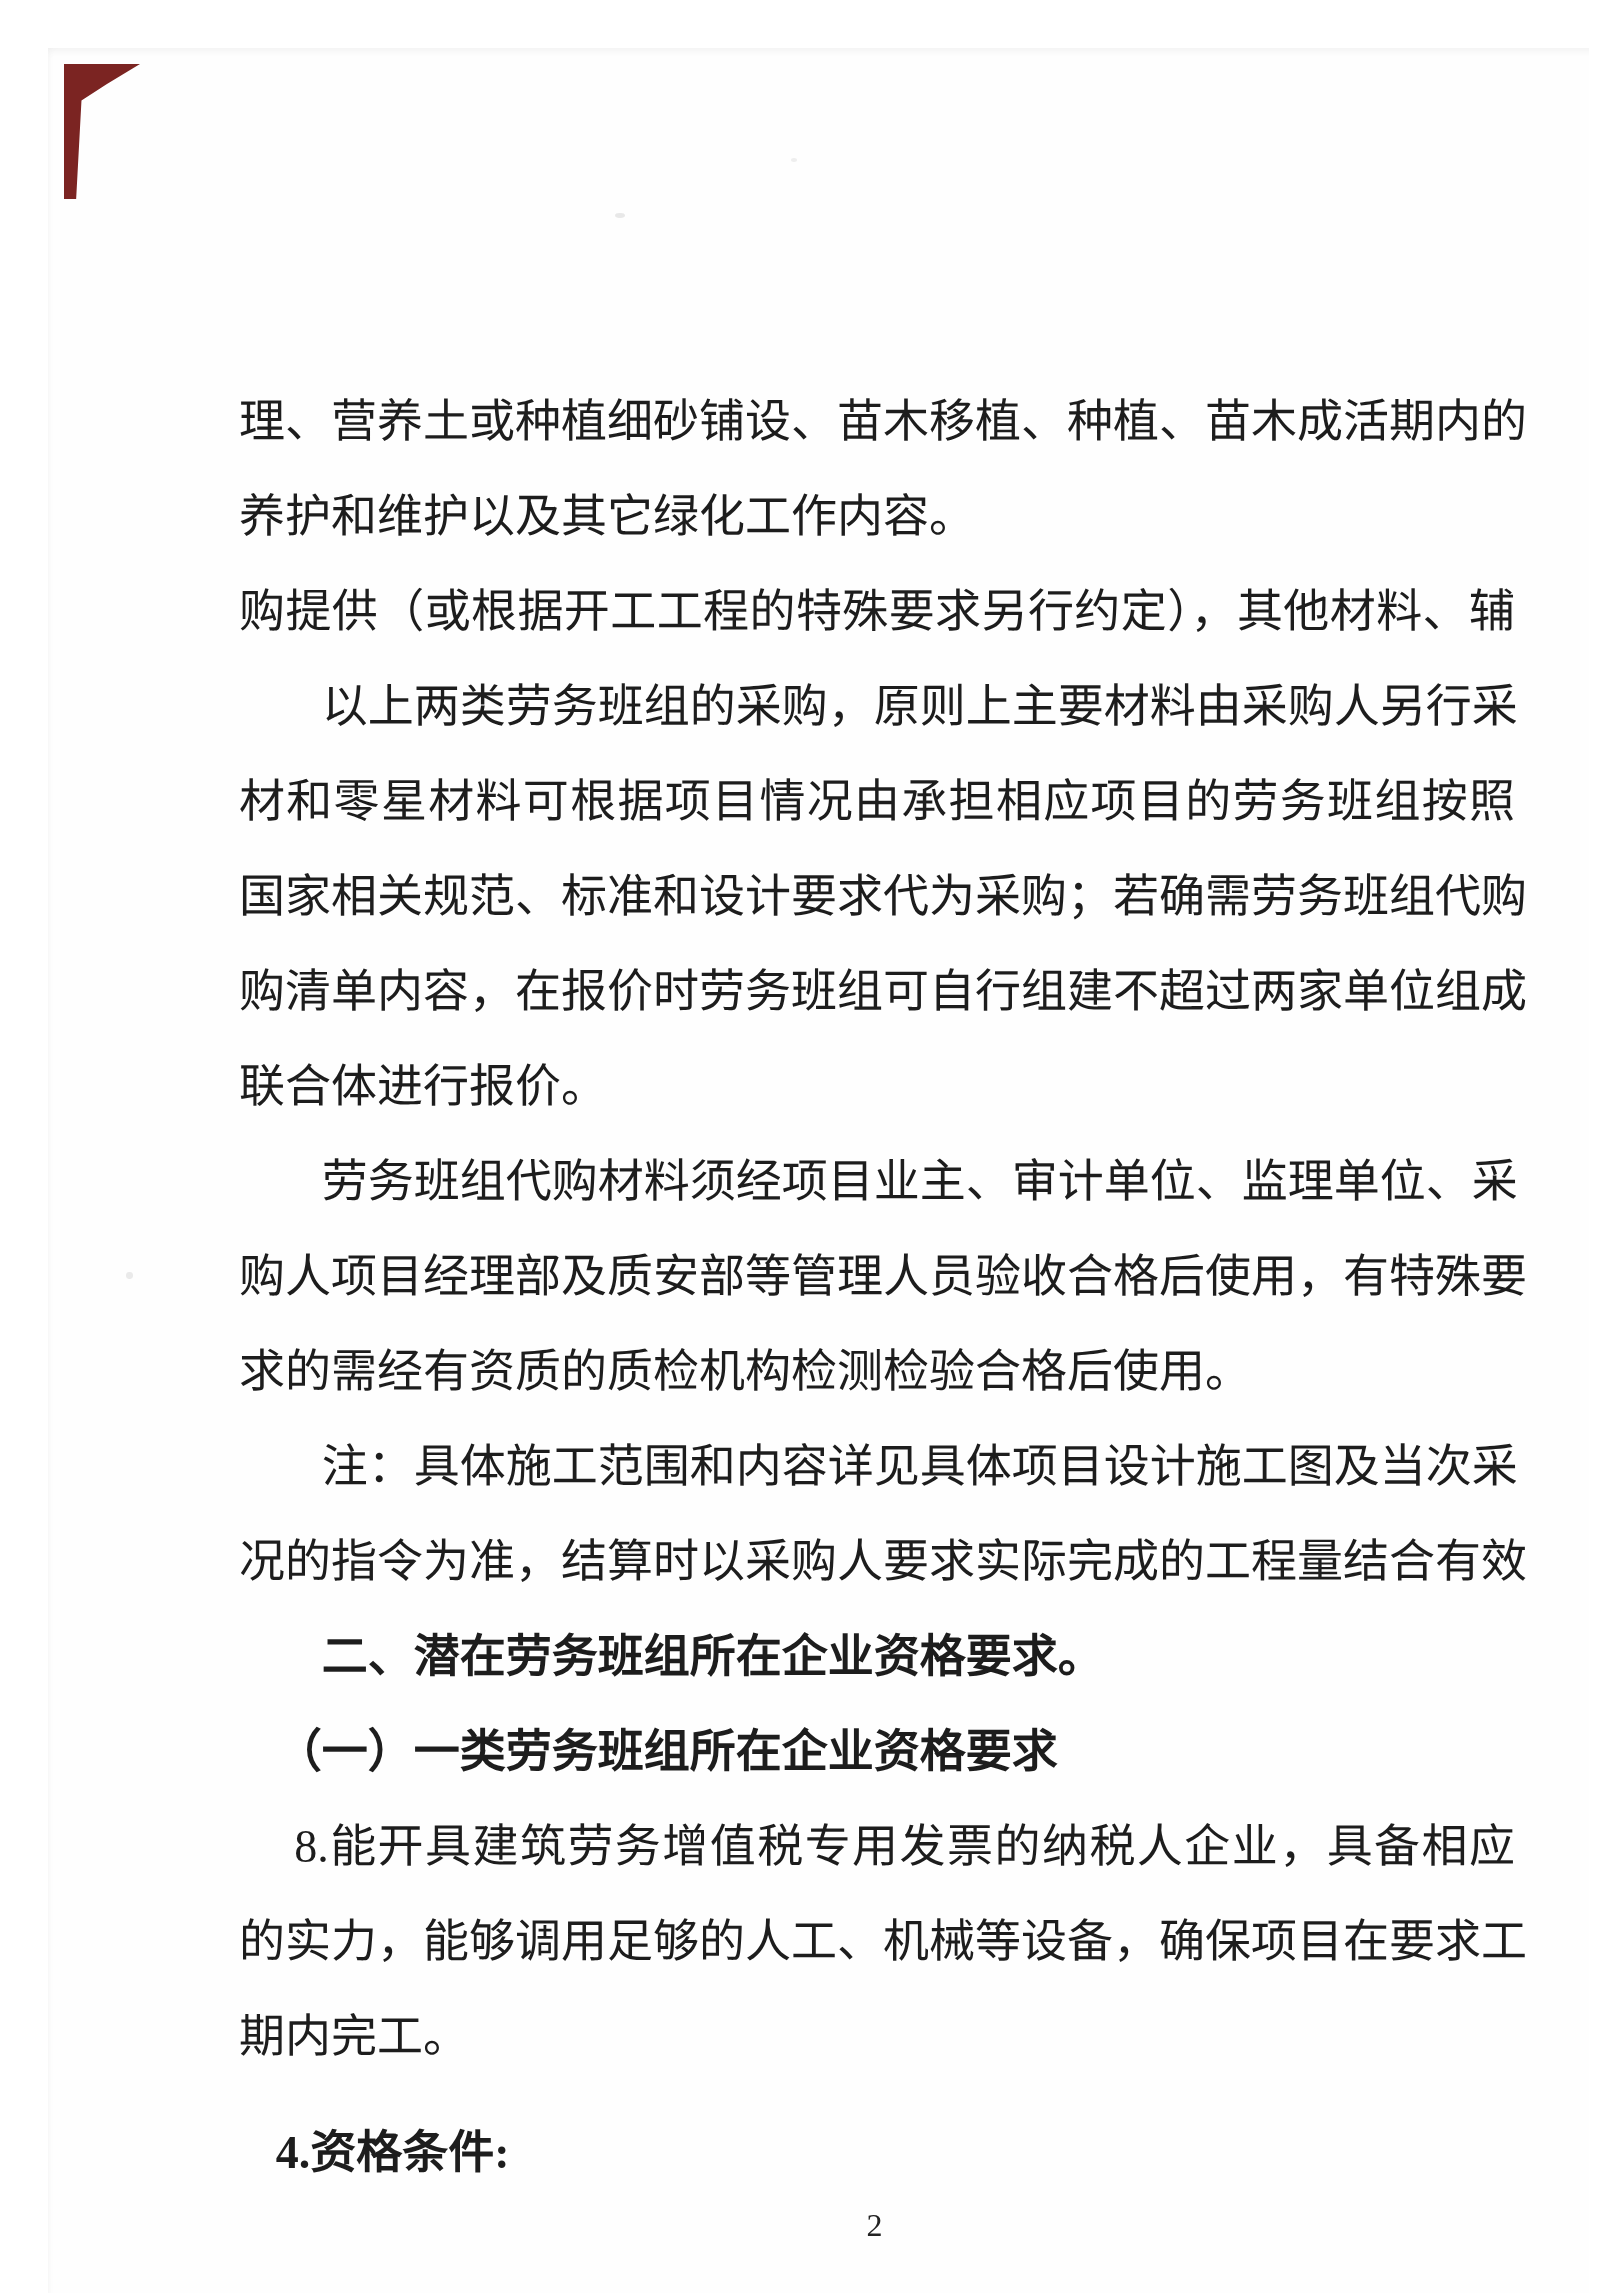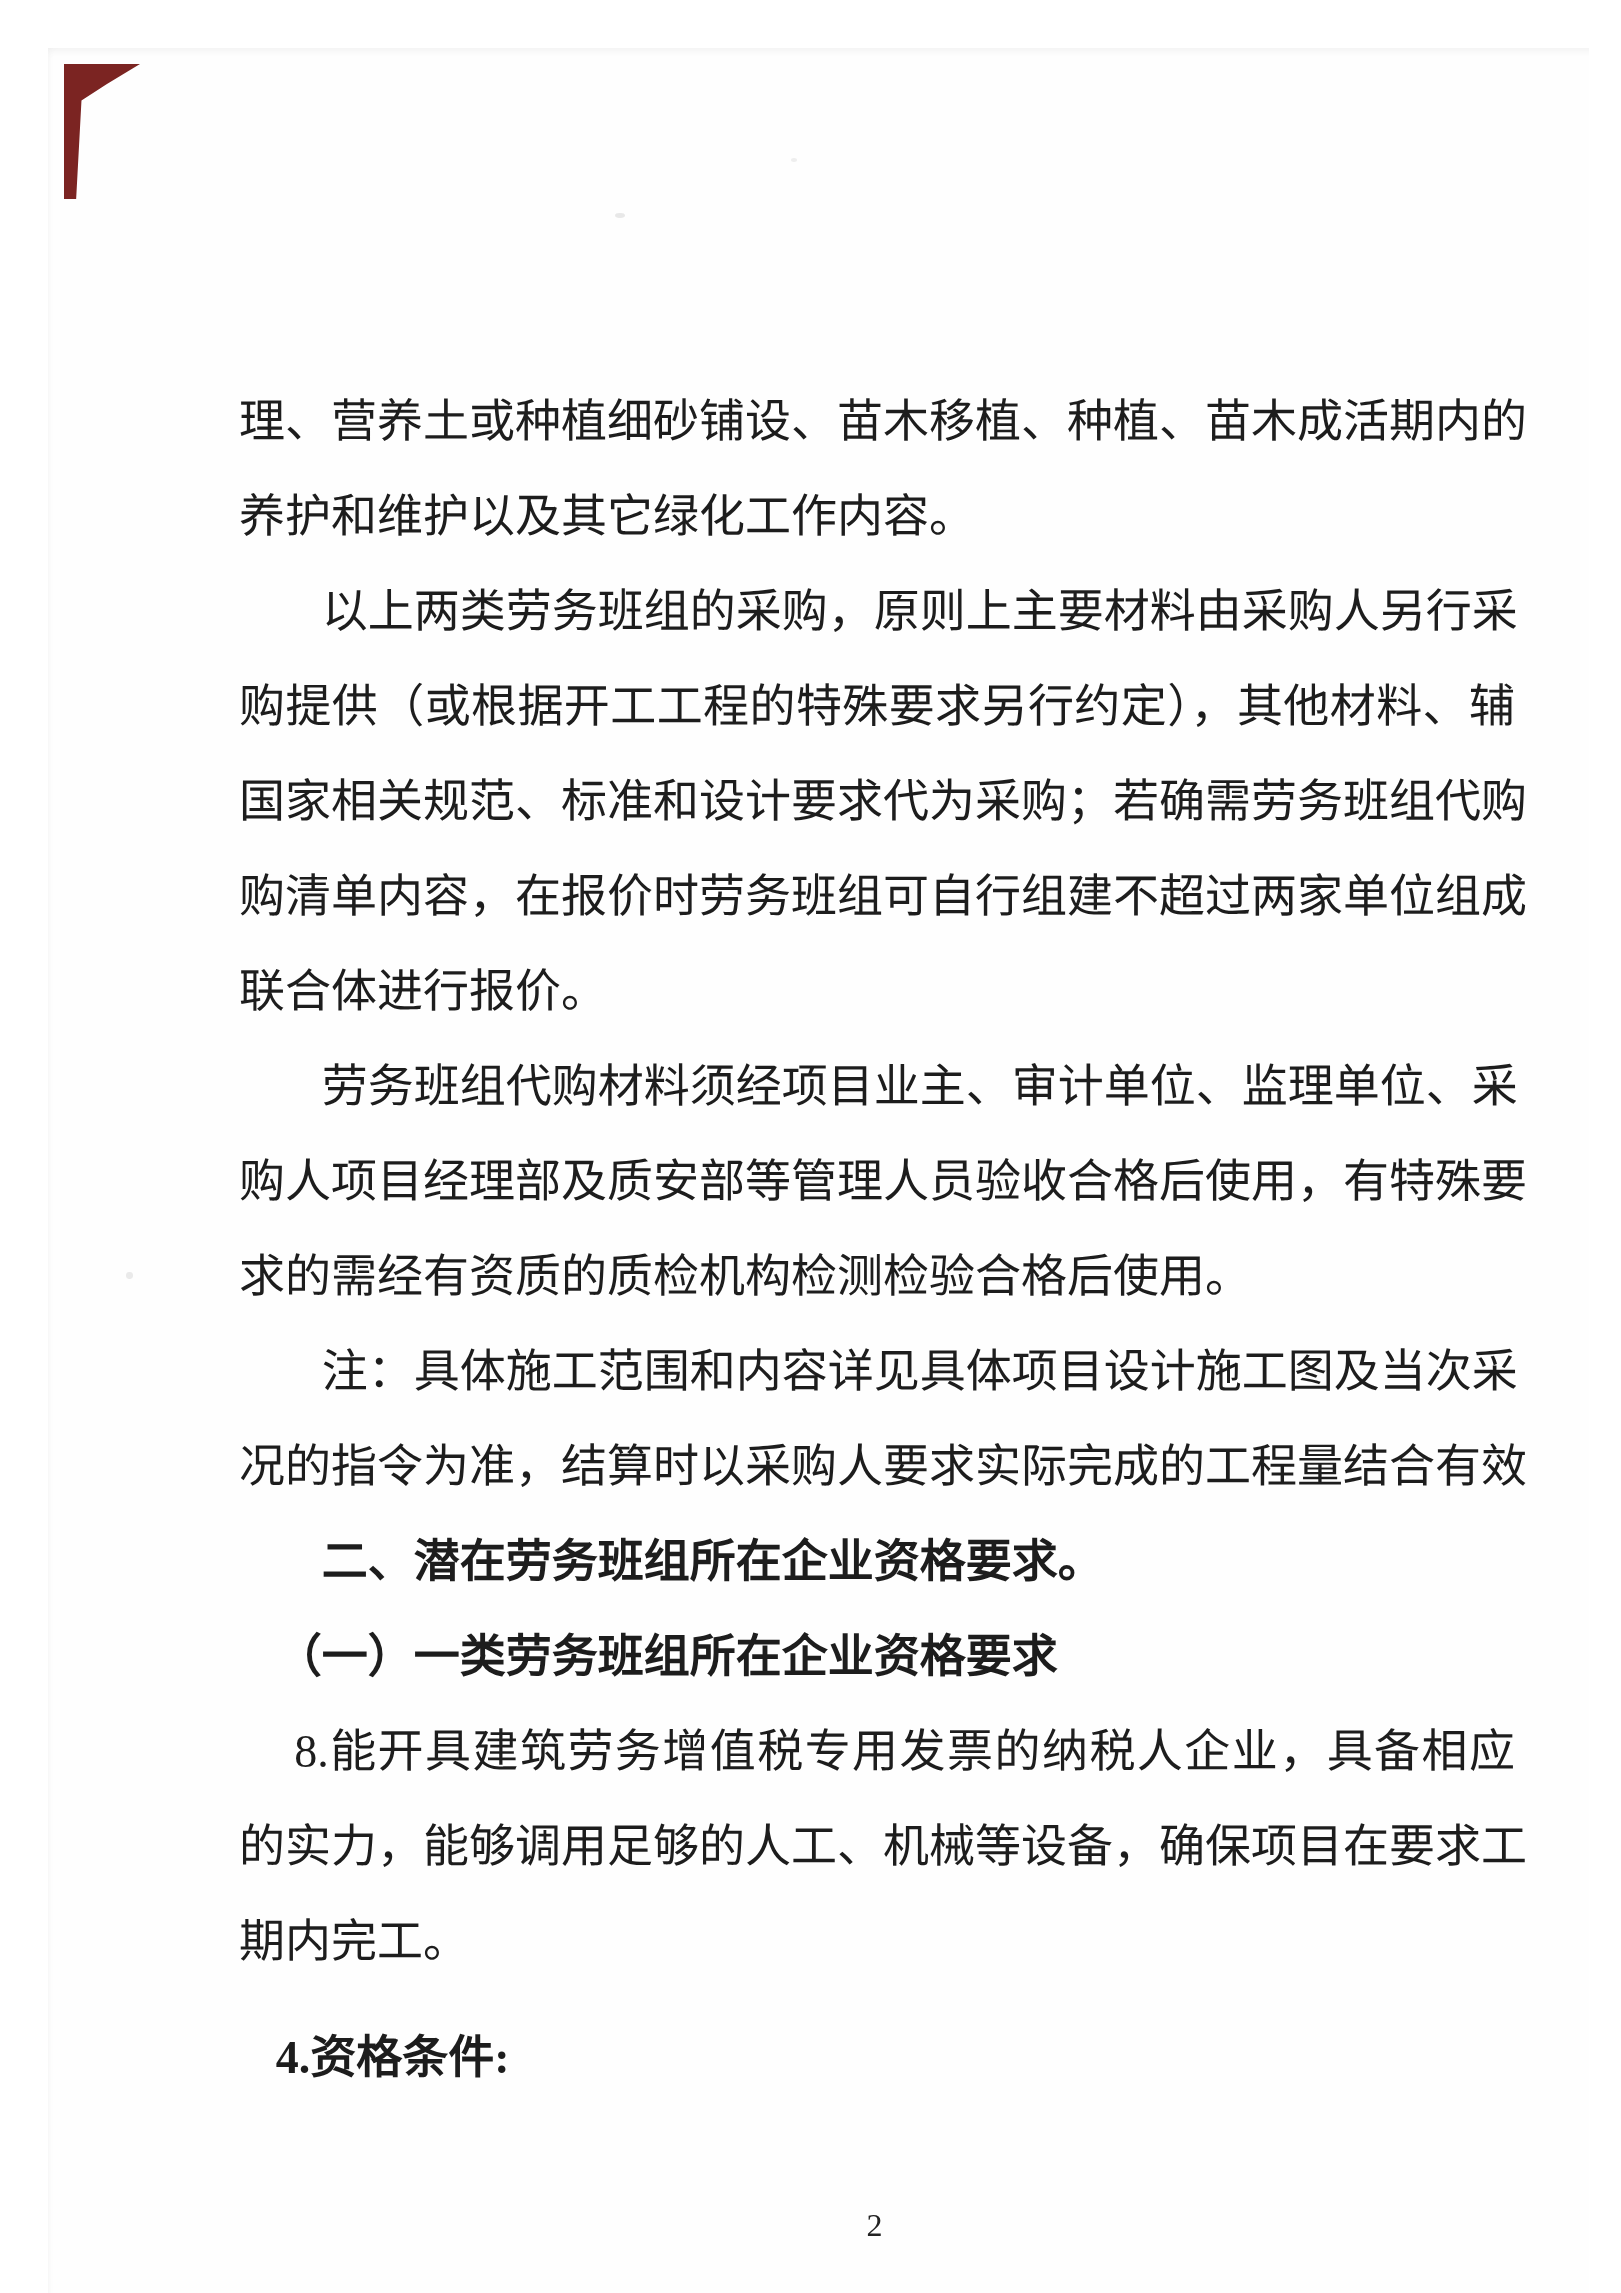--- a/index.html
+++ b/index.html
@@ -78,22 +78,23 @@
 <div class="page">
 
   <div class="scan-mark"></div>
   <div class="speck s1"></div>
   <div class="speck s2"></div>
   <div class="speck s3"></div>
 
   <main class="content">
     <div class="line">理、营养土或种植细砂铺设、苗木移植、种植、苗木成活期内的</div>
     <div class="line end">养护和维护以及其它绿化工作内容。</div>
+    <div class="line">购提供（或根据开工工程的特殊要求另行约定），其他材料、辅</div>
     <div class="line ind2">以上两类劳务班组的采购，原则上主要材料由采购人另行采</div>
-    <div class="line">购提供（或根据开工工程的特殊要求另行约定），其他材料、辅</div>
+    <div class="line">材和零星材料可根据项目情况由承担相应项目的劳务班组按照</div>
     <div class="line">国家相关规范、标准和设计要求代为采购；若确需劳务班组代购</div>
     <div class="line">购清单内容，在报价时劳务班组可自行组建不超过两家单位组成</div>
     <div class="line end">联合体进行报价。</div>
     <div class="line ind2">劳务班组代购材料须经项目业主、审计单位、监理单位、采</div>
     <div class="line">购人项目经理部及质安部等管理人员验收合格后使用，有特殊要</div>
     <div class="line end">求的需经有资质的质检机构检测检验合格后使用。</div>
     <div class="line ind2">注：具体施工范围和内容详见具体项目设计施工图及当次采</div>
     <div class="line">况的指令为准，结算时以采购人要求实际完成的工程量结合有效</div>
     <div class="line end bold ind2">二、潜在劳务班组所在企业资格要求。</div>
     <div class="line end bold ind08">（一）一类劳务班组所在企业资格要求</div>

